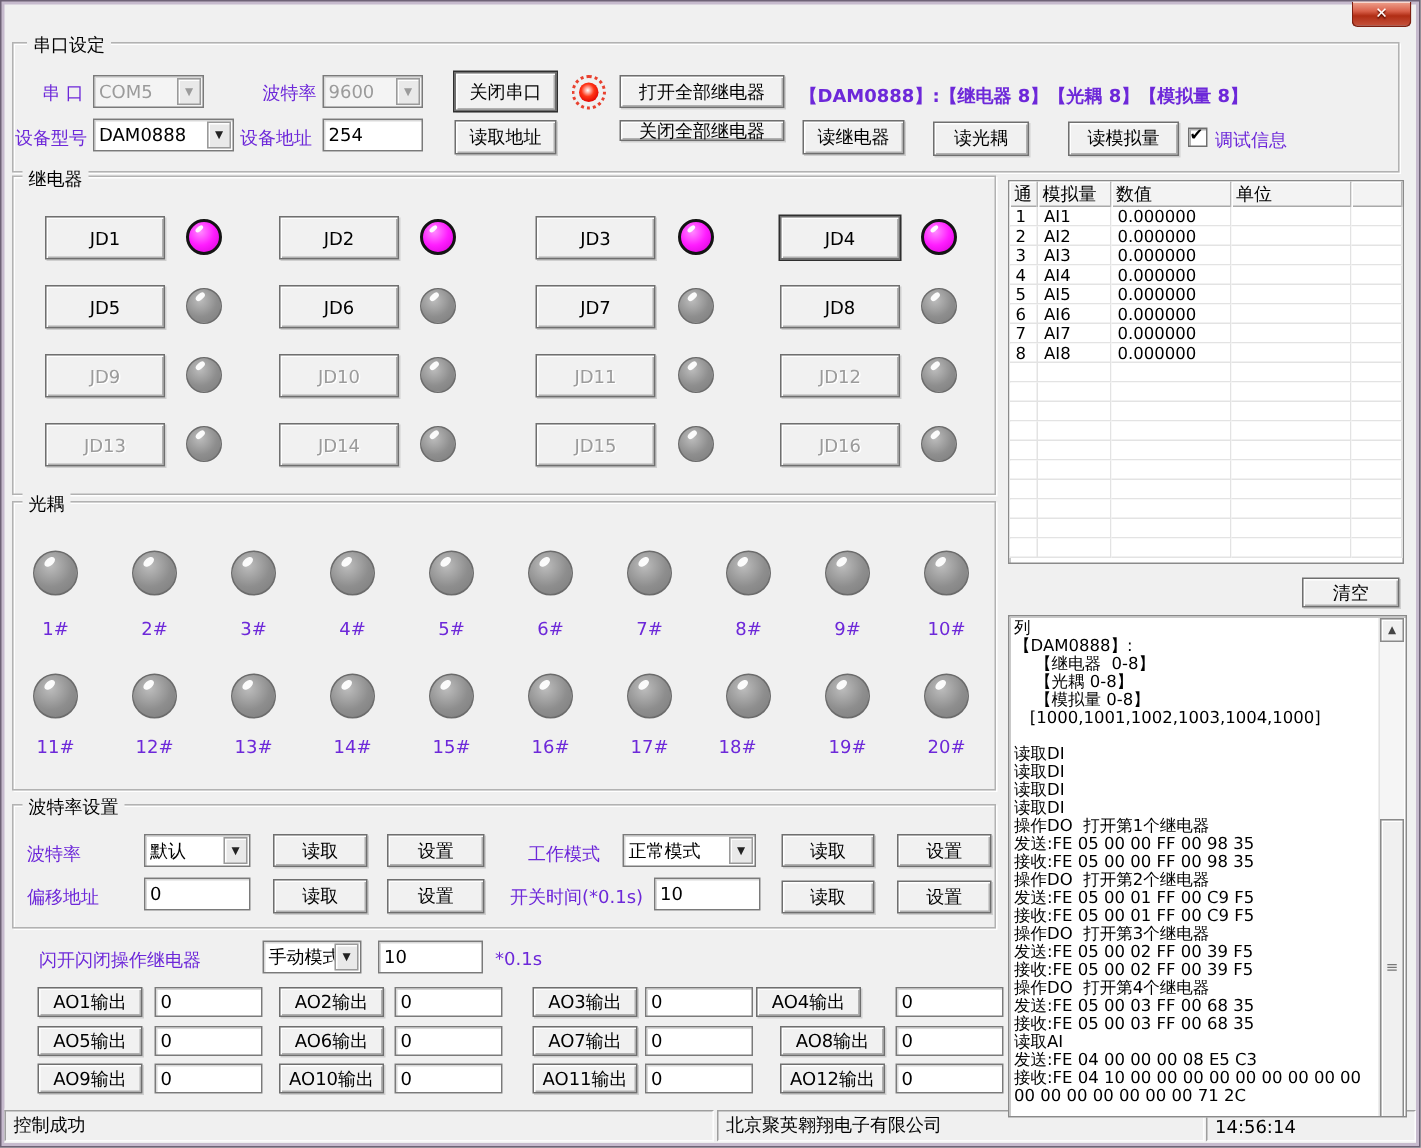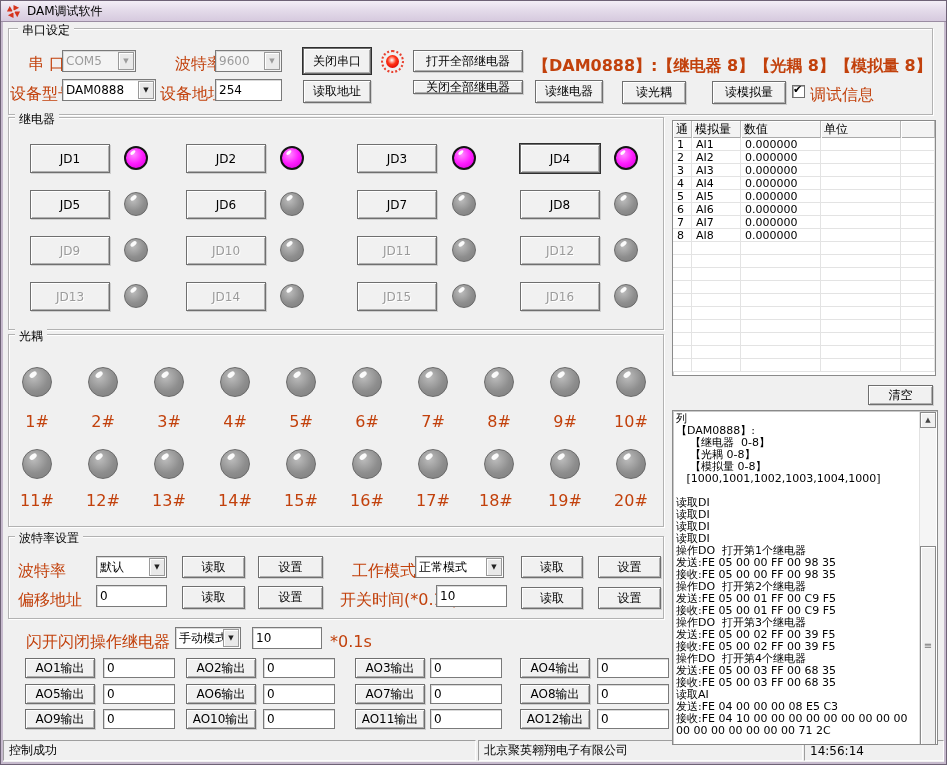--- a/index.html
+++ b/index.html
@@ -1,20 +1,20 @@
 <!DOCTYPE html>
 <html><head>
 <meta charset="utf-8">
 <style>
   *{box-sizing:border-box;margin:0;padding:0;font-family:"DejaVu Sans","Liberation Sans",sans-serif}
   html,body{background:#555}
   #win{position:relative;width:947px;height:765px;background:#f0f0f0;overflow:hidden;
        box-shadow:inset 0 0 0 1px #6e6276, inset 0 0 0 3px #c6bacd;}
   .abs{position:absolute}
-  .lbl{position:absolute;font-size:16px;color:#c2410c;white-space:nowrap}
+  .lbl{position:absolute;font-size:12px;color:#6d28d9;white-space:nowrap}
   .btn{position:absolute;display:flex;align-items:center;justify-content:center;font-size:12px;color:#000;
        background:#f1f1f1;border:1px solid #6f6f6f;box-shadow:inset 1px 1px 0 #ffffff,inset -1px -1px 0 #b0b0b0,1px 1px 0 #cfcfcf;
        white-space:nowrap;cursor:default}
   .btn.focus{outline:1px solid #2f2f2f}
   .btn.disabled{color:#9b9b9b;text-shadow:1px 1px 0 #ffffff}
   .tbox{position:absolute;background:#fff;border:1px solid #7a7a7a;box-shadow:inset 1px 1px 0 #d9d9d9;
         font-size:12px;color:#000;padding:0 2px 0 3px}
   input.tbox{outline:none}
   .combo{position:absolute;height:22px;background:#fff;border:1px solid #7a7a7a;box-shadow:inset 1px 1px 0 #d9d9d9;
          display:flex;align-items:center}
@@ -59,32 +59,20 @@
   .sbtn{position:absolute;left:0;top:0;width:16px;height:16px;background:#f0f0f0;border:1px solid #8a8a8a;
         box-shadow:inset 1px 1px 0 #fff;display:flex;align-items:center;justify-content:center;font-size:7px;color:#444}
   .sthumb{position:absolute;left:0;top:134px;width:16px;height:199px;background:#f0f0f0;border:1px solid #8a8a8a;
           box-shadow:inset 1px 1px 0 #fff;display:flex;align-items:center;justify-content:center;font-size:10px;color:#777}
 </style>
 </head>
 <body>
 
 <div id="win">
 
-  <div class="titlebar">
-    <svg width="15" height="15" viewBox="0 0 16 16" style="margin-left:5px">
-      <g fill="#d6331c">
-        <path d="M8 1 L14 4 8 7.3 Z"></path>
-          <path d="M15 8 L12 14 8.7 8 Z"></path>
-        <path d="M8 15 L2 12 8 8.7 Z"></path>
-          <path d="M1 8 L4 2 7.3 8 Z"></path>
-      </g>
-        <circle cx="8" cy="8" r="1.3" fill="#f5e9e2"></circle>
-    </svg>
-    <span class="title-text">DAM调试软件</span>
-  </div>
   <div class="close-btn">
     <span>✕</span>
   </div>
 
   <div class="group" style="left:8px;top:28px;width:925px;height:87px"></div>
   <span class="gtitle" style="left:18px;top:22px">串口设定</span>
 
   <span class="lbl" style="left:28px;top:54px">串  口</span>
   <div class="combo disabled" style="left:62px;top:50px;width:74px">
     <span class="val">COM5</span>
@@ -406,21 +394,21 @@
       <div class="td" style="width: 80px; height: 13px;"></div>
       <div class="td" style="width: 80px; height: 13px;"></div>
       <div class="td" style="width: 34px; height: 13px;"></div>
     </div>
     <div class="btn" style="left: 25px; top: 658px; width: 70px; height: 20px;">AO1输出</div>
     <input class="tbox" readonly="" value="0" style="left: 103px; top: 658px; width: 72px; height: 20px; position: absolute;">
     <div class="btn" style="left: 186px; top: 658px; width: 70px; height: 20px;">AO2输出</div>
     <input class="tbox" readonly="" value="0" style="left: 263px; top: 658px; width: 72px; height: 20px; position: absolute;">
     <div class="btn" style="left: 355px; top: 658px; width: 70px; height: 20px;">AO3输出</div>
     <input class="tbox" readonly="" value="0" style="left: 430px; top: 658px; width: 72px; height: 20px; position: absolute;">
-    <div class="btn" style="left: 520px; top: 658px; width: 70px; height: 20px;">AO4输出</div>
+    <div class="btn" style="left: 504px; top: 658px; width: 70px; height: 20px;">AO4输出</div>
     <input class="tbox" readonly="" value="0" style="left: 597px; top: 658px; width: 72px; height: 20px; position: absolute;">
     <div class="btn" style="left: 25px; top: 684px; width: 70px; height: 20px;">AO5输出</div>
     <input class="tbox" readonly="" value="0" style="left: 103px; top: 684px; width: 72px; height: 20px; position: absolute;">
     <div class="btn" style="left: 186px; top: 684px; width: 70px; height: 20px;">AO6输出</div>
     <input class="tbox" readonly="" value="0" style="left: 263px; top: 684px; width: 72px; height: 20px; position: absolute;">
     <div class="btn" style="left: 355px; top: 684px; width: 70px; height: 20px;">AO7输出</div>
     <input class="tbox" readonly="" value="0" style="left: 430px; top: 684px; width: 72px; height: 20px; position: absolute;">
     <div class="btn" style="left: 520px; top: 684px; width: 70px; height: 20px;">AO8输出</div>
     <input class="tbox" readonly="" value="0" style="left: 597px; top: 684px; width: 72px; height: 20px; position: absolute;">
     <div class="btn" style="left: 25px; top: 709px; width: 70px; height: 20px;">AO9输出</div>

